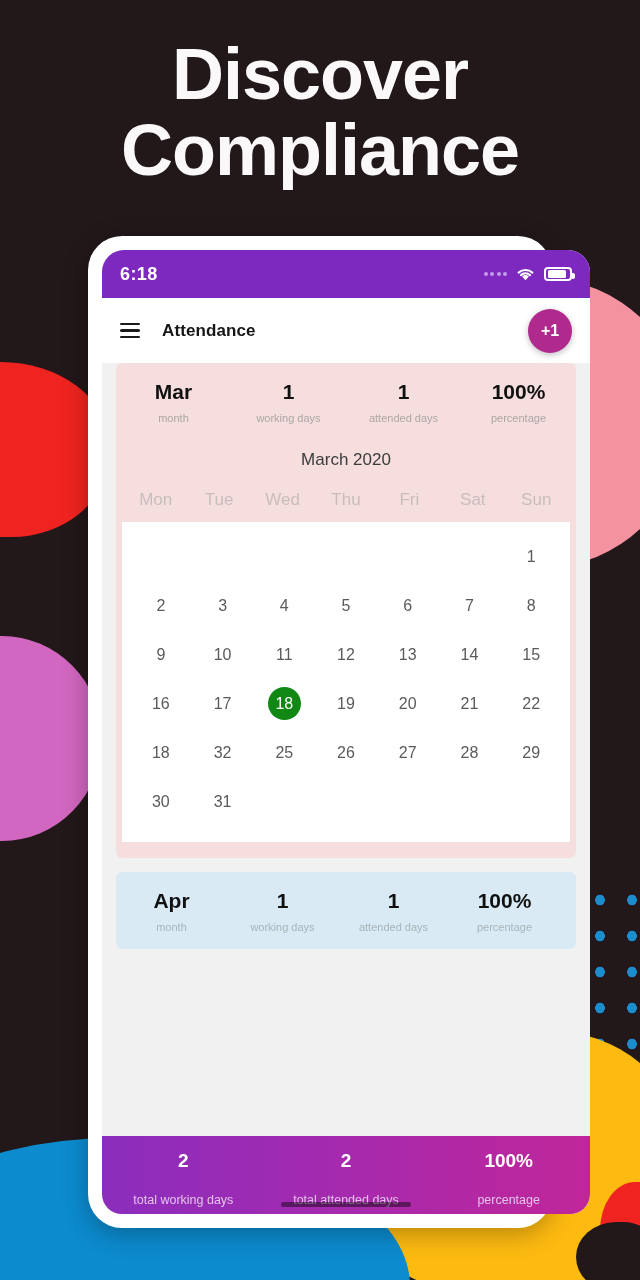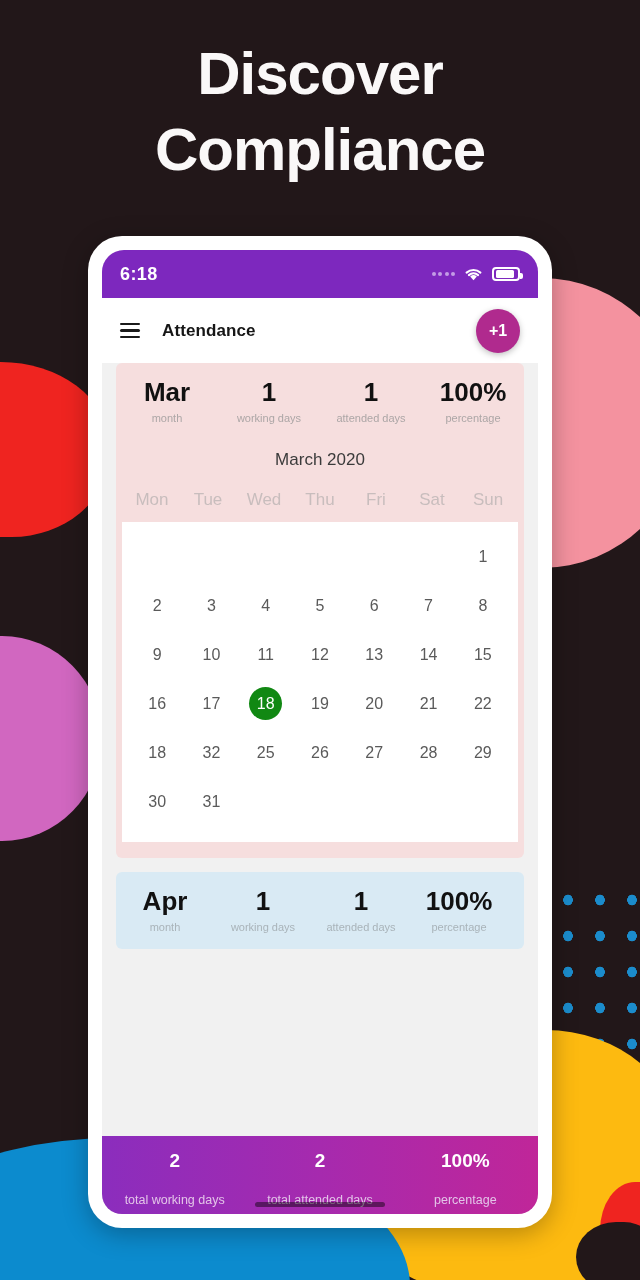--- a/index.html
+++ b/index.html
@@ -62,37 +62,37 @@
     background:#221719;
     border-radius:50% 40% 40% 50%;
   }
 
   
   .headline {
     position:absolute; top:36px; left:0; width:640px;
     z-index:3; text-align:center;
     color:#FAF8F8;
     font-weight:bold;
-    font-size:60px;
+    font-size:72px;
     line-height:76px;
     letter-spacing:-1px;
   }
 
   
   .phone {
     position:absolute; left:88px; top:236px;
     width:464px; height:992px;
     background:#FFFFFF;
     border-radius:34px;
     z-index:2;
     box-shadow:0 6px 26px rgba(0,0,0,.28);
     padding:14px 14px 0 14px;
   }
   .screen {
-    width:436px; height:964px;
+    width:488px; height:964px;
     border-radius:22px 22px 20px 20px;
     overflow:hidden;
     background:#F1F1F1;
     display:flex; flex-direction:column;
     position:relative;
   }
 
   
   .statusbar {
     height:48px; flex:0 0 48px;
@@ -144,21 +144,21 @@
   
   .body { flex:1; overflow:hidden; background:#F1F1F1; display:flex; flex-direction:column; }
 
   
   .month-card { padding:16px 0 0 0; }
   .card-march { background:#F6DEDE; margin:0 14px; border-radius:6px; padding-bottom:10px; }
   .card-april { background:#D9EAF4; margin:14px 14px 0 14px; border-radius:6px; padding:16px 16px 16px 0; }
 
   .stats { display:flex; }
   .stat { flex:1; text-align:center; }
-  .stat-val { font-size:26px; font-weight:bold; color:#111111; line-height:26px; }
+  .stat-val { font-size:21px; font-weight:bold; color:#111111; line-height:26px; }
   .stat-lbl { font-size:11px; color:#ACA6A6; margin-top:7px; }
   .card-april .stat-lbl { color:#A9B3B9; }
 
   .cal-title {
     text-align:center; font-size:17px; color:#3B3B3B;
     margin-top:26px; margin-bottom:20px;
   }
   .weekdays { display:flex; padding:0 8px; margin-bottom:12px; }
   .weekday { flex:1; text-align:center; font-size:17px; color:#C8BDBD; }
 

